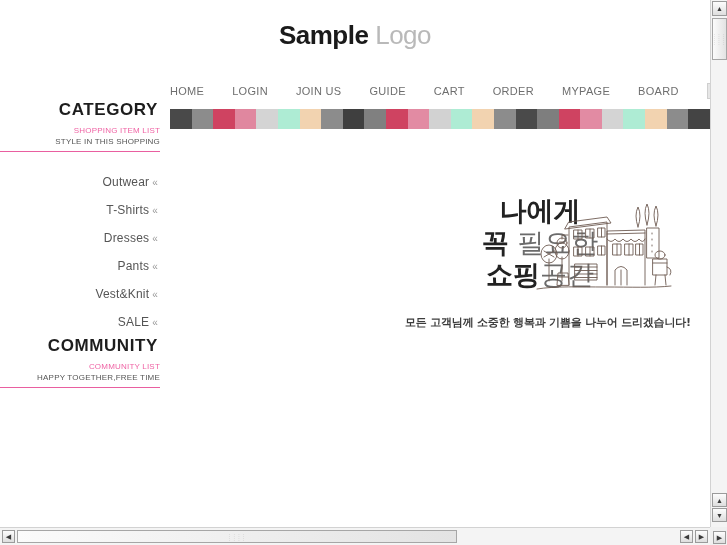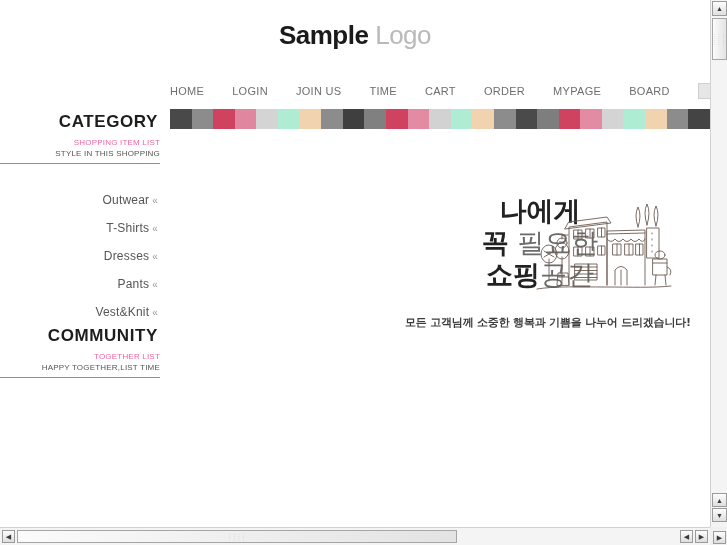--- a/index.html
+++ b/index.html
@@ -89,21 +89,21 @@
     height: 20px;
     display: flex;
     overflow: hidden;
   }
   .swatch { flex: 0 0 21.6px; height: 20px; }
 
   
   .sidebar {
     position: absolute;
     left: 0;
-    top: 112px;
+    top: 100px;
     width: 160px;
     text-align: right;
   }
   .sec-title {
     font-size: 17px;
     font-weight: bold;
     color: #1d1d1d;
     letter-spacing: 0.6px;
     padding-right: 2px;
   }
@@ -118,21 +118,21 @@
     color: #555;
     letter-spacing: 0.2px;
     margin-top: 2px;
   }
   .sec-rule {
     height: 1px;
     background: #e95fa0;
     margin-top: 5px;
     width: 160px;
   }
-  .menu { margin-top: 22px; }
+  .menu { margin-top: 16px; }
   .menu-item {
     font-size: 12px;
     color: #555;
     padding: 7px 2px 7px 0;
     letter-spacing: 0.2px;
     cursor: pointer;
     white-space: nowrap;
   }
   .chev {
     font-size: 10px;
@@ -242,21 +242,21 @@
   <div id="page">
 
     <div class="logo-wrap">
       <span class="logo-strong">Sample</span><span class="logo-light"> Logo</span>
     </div>
 
     <div class="topnav">
       <span class="nav-item">HOME</span>
       <span class="nav-item">LOGIN</span>
       <span class="nav-item">JOIN US</span>
-      <span class="nav-item">TIME</span>
+      <span class="nav-item">GUIDE</span>
       <span class="nav-item">CART</span>
       <span class="nav-item">ORDER</span>
       <span class="nav-item">MYPAGE</span>
       <span class="nav-item">BOARD</span>
       <input class="search-box" type="text" placeholder="" style="">
     </div>
 
     <div class="swatchbar" id="swatchbar">
         <div class="swatch" style="background: rgb(73, 73, 73);"></div>
         <div class="swatch" style="background: rgb(140, 140, 140);"></div>
@@ -293,27 +293,28 @@
         <div class="sec-sub1">SHOPPING ITEM LIST</div>
         <div class="sec-sub2">STYLE IN THIS SHOPPING</div>
         <div class="sec-rule"></div>
 
         <div class="menu" id="category-menu">
             <div class="menu-item"><span>Outwear</span><span class="chev">«</span></div>
             <div class="menu-item"><span>T-Shirts</span><span class="chev">«</span></div>
             <div class="menu-item"><span>Dresses</span><span class="chev">«</span></div>
             <div class="menu-item"><span>Pants</span><span class="chev">«</span></div>
             <div class="menu-item"><span>Vest&amp;Knit</span><span class="chev">«</span></div>
+            <div class="menu-item"><span>SALE</span><span class="chev">«</span></div>
           </div>
       </div>
 
       <div class="sec-block2">
         <div class="sec-title">COMMUNITY</div>
-        <div class="sec-sub1">TOGETHER LIST</div>
-        <div class="sec-sub2">HAPPY TOGETHER,LIST TIME</div>
+        <div class="sec-sub1">COMMUNITY LIST</div>
+        <div class="sec-sub2">HAPPY TOGETHER,FREE TIME</div>
         <div class="sec-rule"></div>
 
       </div>
     </div>
 
     <div class="banner">
       <div class="banner-head">
         <div class="bh-line">
           <span class="bh-b">나에게</span>
         </div>

